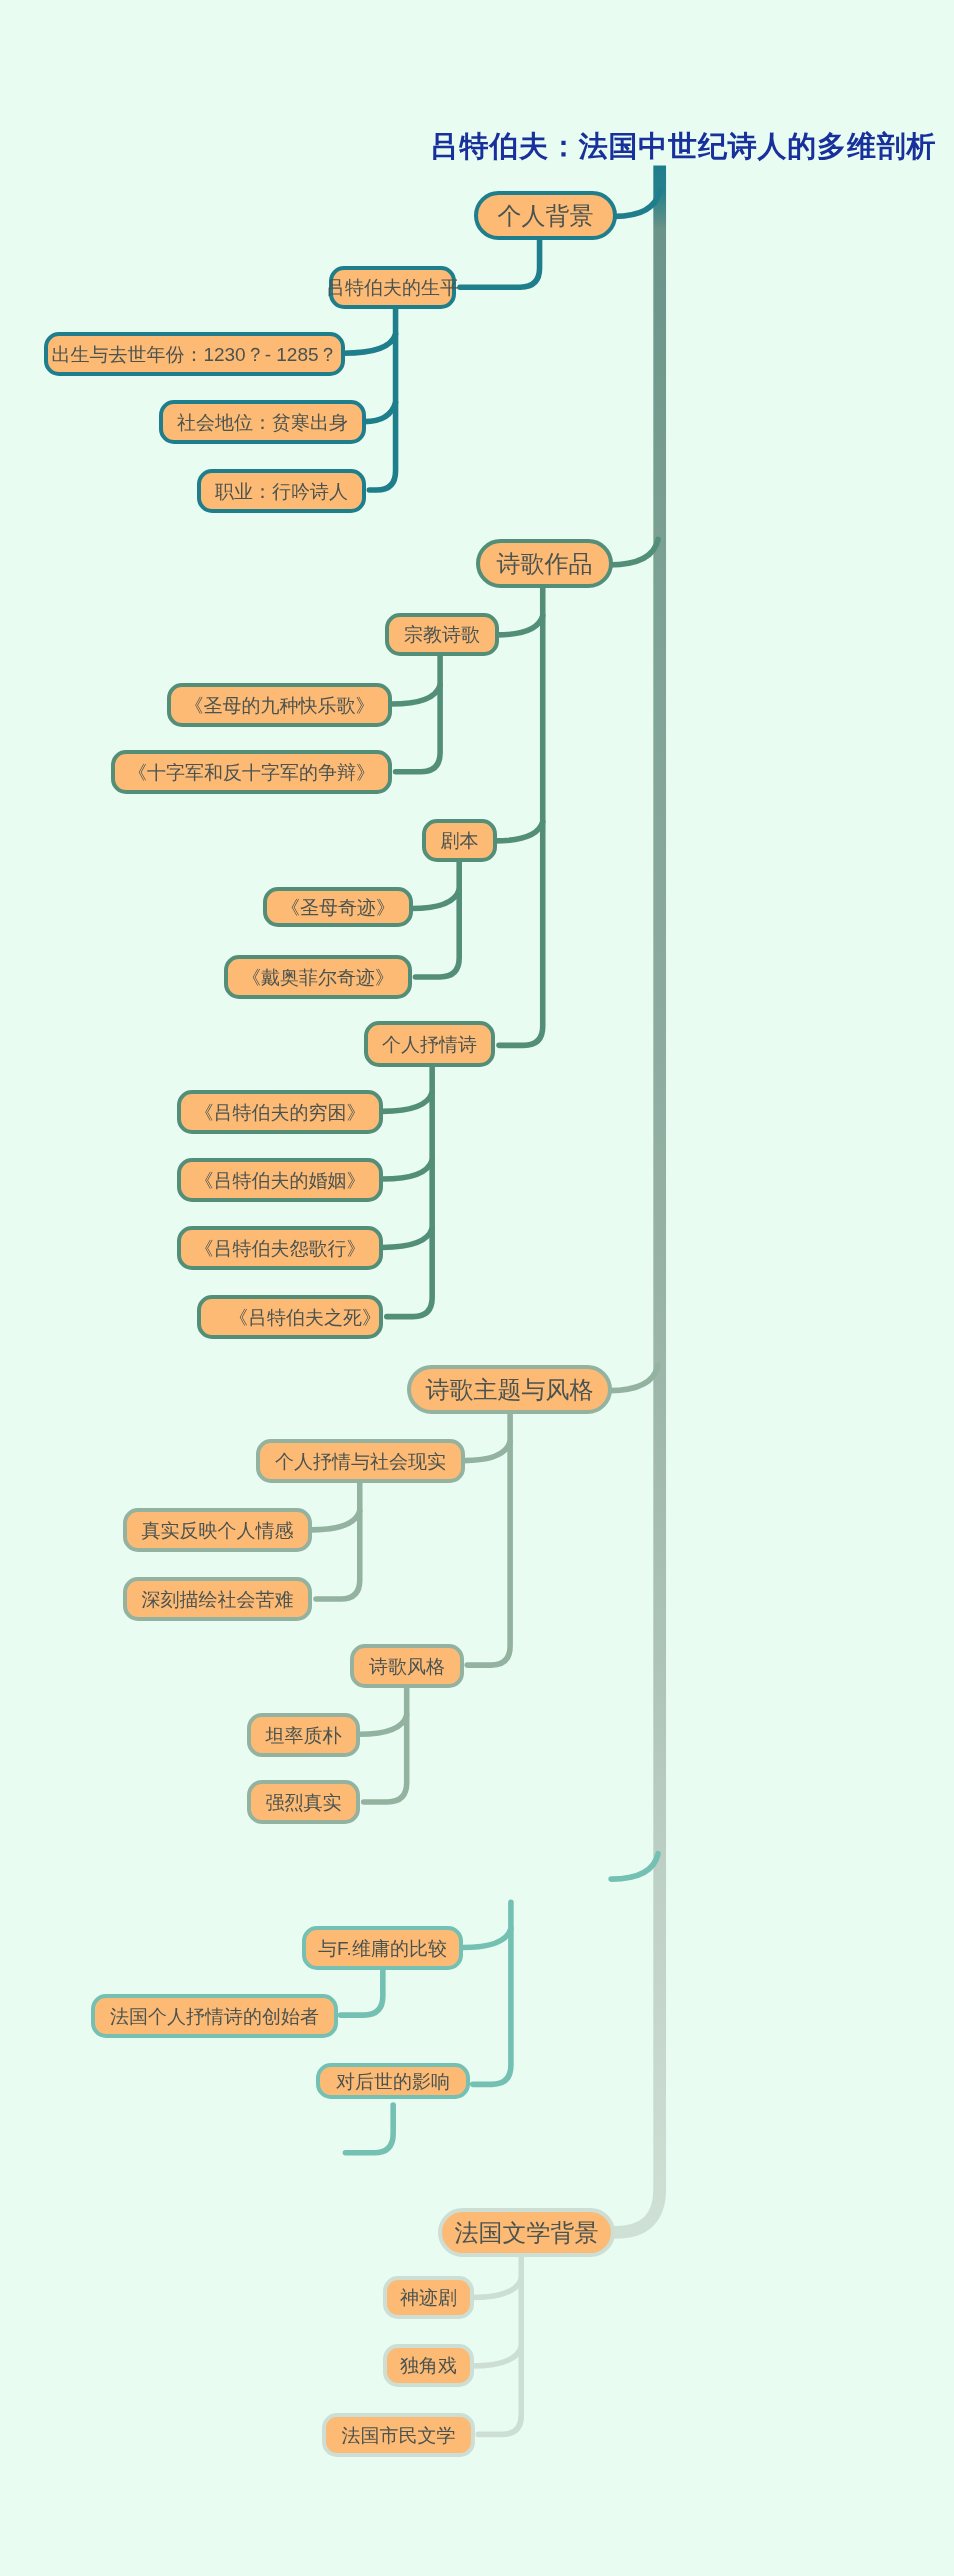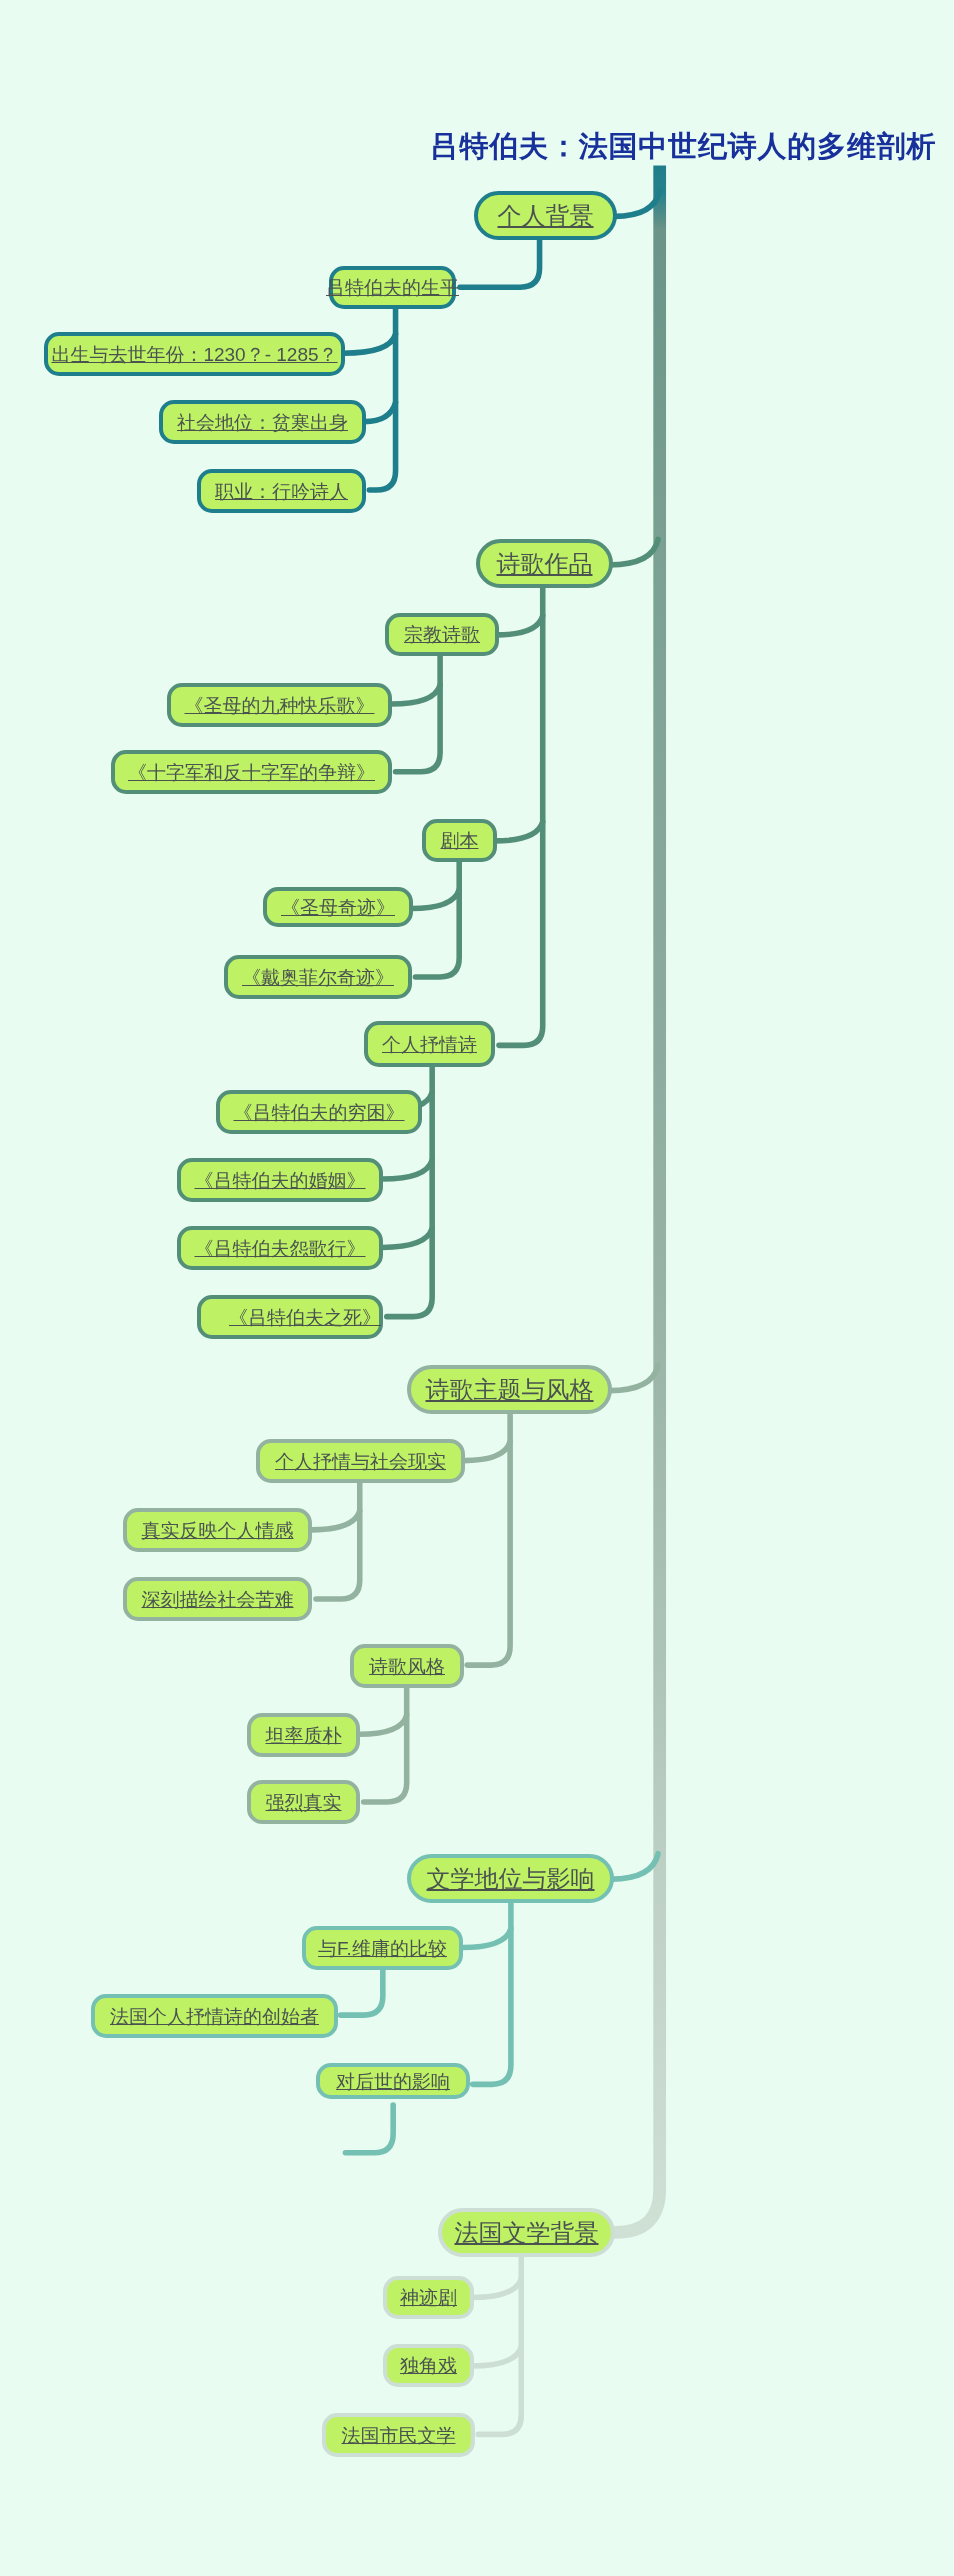--- a/index.html
+++ b/index.html
@@ -1,22 +1,22 @@
 <!DOCTYPE html>
 <html style="--bg: #e9fcf1; --title: #17309b; --node-text: #4a5350; --branch1: #1f7e8c; --branch2: #538e79; --branch3: #93b2a0; --branch4: #74c0b3; --branch5: #cddfd4; --trunk-top: #1f7e8c; --trunk-teal-end: #25808a; --trunk-gray1: #6b9387; --trunk-gray2: #7ca295; --trunk-gray3: #8cab9e; --trunk-gray4: #9db7aa; --trunk-gray5: #aec4b8; --trunk-gray6: #c0d2c7; --trunk-bottom: #cfe0d5;font-size:12.7px"><head>
 <meta charset="utf-8">
 <style>
   html,body{margin:0;padding:0;}
   body{font-family:"Liberation Sans",sans-serif;}
   .canvas{position:relative;width:955px;height:2576px;background:var(--bg,#e9fcf1);overflow:hidden;}
   .canvas svg{position:absolute;left:0;top:0;}
   .title{position:absolute;left:414px;top:127px;width:538px;text-align:center;
          font-size:29px;font-weight:700;color:var(--title,#17309b);white-space:nowrap;letter-spacing:0.8px;}
-  .node{position:absolute;background:#bef264;display:flex;align-items:center;justify-content:center;
-        box-sizing:border-box;border-style:solid;color:var(--node-text,#4a5350);white-space:nowrap;line-height:1;text-decoration:underline;}
+  .node{position:absolute;background:#fdba74;display:flex;align-items:center;justify-content:center;
+        box-sizing:border-box;border-style:solid;color:var(--node-text,#4a5350);white-space:nowrap;line-height:1;}
   .lvl1{font-size:24px;border-width:4.8px;border-radius:27px;}
   .lvl2{font-size:19px;border-width:4px;border-radius:15px;}
   .c1{border-color:var(--branch1,#1f7e8c);}
   .c2{border-color:var(--branch2,#538e79);}
   .c3{border-color:var(--branch3,#93b2a0);}
   .c4{border-color:var(--branch4,#74c0b3);}
   .c5{border-color:var(--branch5,#cddfd4);}
   path{fill:none;stroke-linecap:round;stroke-linejoin:round;}
   .w7{stroke-width:7px;}
   .s1{stroke:var(--branch1,#1f7e8c);}
@@ -104,34 +104,33 @@
   <div class="node lvl2 c1" style="left:197px;top:469px;width:169px;height:44px;">职业：行吟诗人</div>
 
   <div class="node lvl1 c2" style="left:476px;top:539px;width:137px;height:49px;">诗歌作品</div>
   <div class="node lvl2 c2" style="left:385px;top:613px;width:114px;height:43px;">宗教诗歌</div>
   <div class="node lvl2 c2" style="left:167px;top:683px;width:225px;height:44px;">《圣母的九种快乐歌》</div>
   <div class="node lvl2 c2" style="left:111px;top:750px;width:281px;height:44px;">《十字军和反十字军的争辩》</div>
   <div class="node lvl2 c2" style="left:422px;top:819px;width:75px;height:43px;">剧本</div>
   <div class="node lvl2 c2" style="left:263px;top:887px;width:150px;height:40px;">《圣母奇迹》</div>
   <div class="node lvl2 c2" style="left:224px;top:955px;width:188px;height:44px;">《戴奥菲尔奇迹》</div>
   <div class="node lvl2 c2" style="left:364px;top:1021px;width:131px;height:46px;">个人抒情诗</div>
-  <div class="node lvl2 c2" style="left:177px;top:1090px;width:206px;height:44px;margin-left:39px;">《吕特伯夫的穷困》</div>
+  <div class="node lvl2 c2" style="left:177px;top:1090px;width:206px;height:44px;">《吕特伯夫的穷困》</div>
   <div class="node lvl2 c2" style="left:177px;top:1158px;width:206px;height:44px;">《吕特伯夫的婚姻》</div>
   <div class="node lvl2 c2" style="left:177px;top:1226px;width:206px;height:44px;">《吕特伯夫怨歌行》</div>
   <div class="node lvl2 c2" style="left:197px;top:1295px;width:186px;height:44px;padding-left:30px;">《吕特伯夫之死》</div>
 
   <div class="node lvl1 c3" style="left:407px;top:1365px;width:205px;height:49px;">诗歌主题与风格</div>
   <div class="node lvl2 c3" style="left:256px;top:1439px;width:209px;height:44px;">个人抒情与社会现实</div>
   <div class="node lvl2 c3" style="left:123px;top:1508px;width:189px;height:44px;">真实反映个人情感</div>
   <div class="node lvl2 c3" style="left:123px;top:1577px;width:189px;height:44px;">深刻描绘社会苦难</div>
   <div class="node lvl2 c3" style="left:350px;top:1644px;width:114px;height:44px;">诗歌风格</div>
   <div class="node lvl2 c3" style="left:247px;top:1713px;width:113px;height:44px;">坦率质朴</div>
   <div class="node lvl2 c3" style="left:247px;top:1780px;width:113px;height:44px;">强烈真实</div>
 
-  <div class="node lvl1 c4" style="left:407px;top:1854px;width:207px;height:49px;">文学地位与影响</div>
   <div class="node lvl2 c4" style="left:302px;top:1926px;width:161px;height:44px;">与F.维庸的比较</div>
   <div class="node lvl2 c4" style="left:91px;top:1994px;width:247px;height:44px;">法国个人抒情诗的创始者</div>
   <div class="node lvl2 c4" style="left:316px;top:2063px;width:154px;height:36px;">对后世的影响</div>
 
   <div class="node lvl1 c5" style="left:438px;top:2208px;width:177px;height:49px;">法国文学背景</div>
   <div class="node lvl2 c5" style="left:383px;top:2276px;width:91px;height:43px;">神迹剧</div>
   <div class="node lvl2 c5" style="left:383px;top:2344px;width:91px;height:43px;">独角戏</div>
   <div class="node lvl2 c5" style="left:322px;top:2413px;width:153px;height:44px;">法国市民文学</div>
 
 </div>

